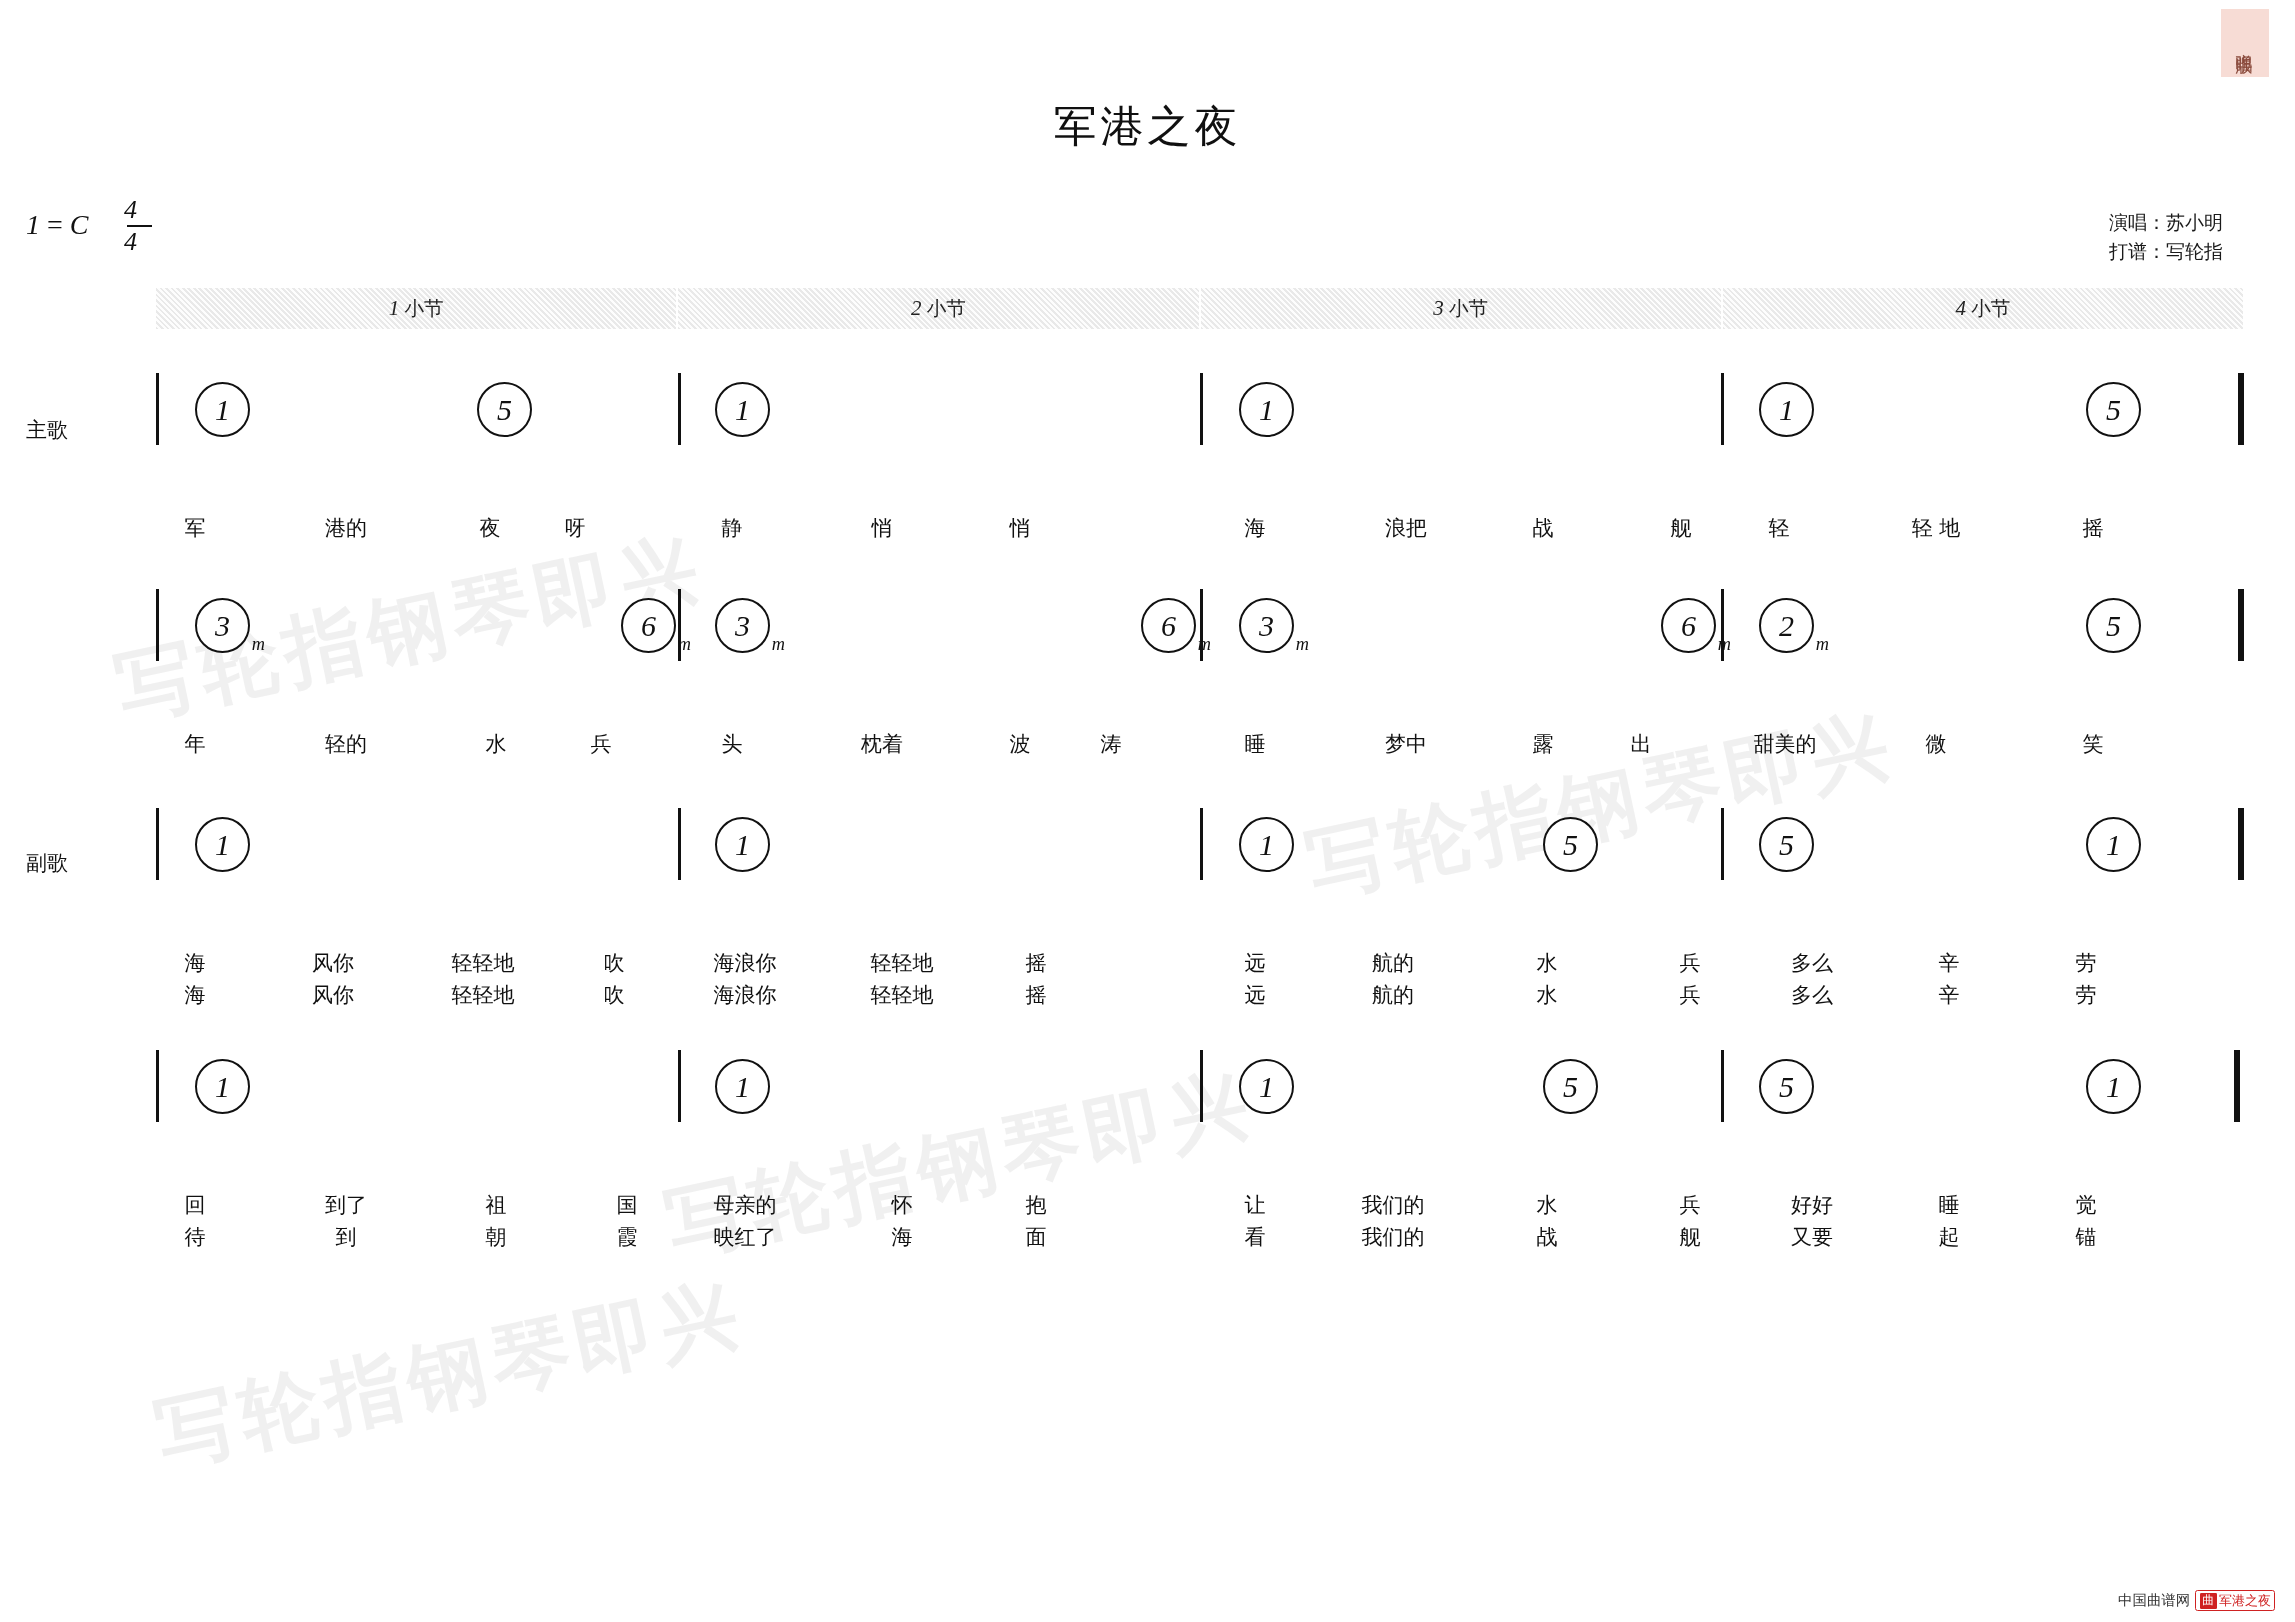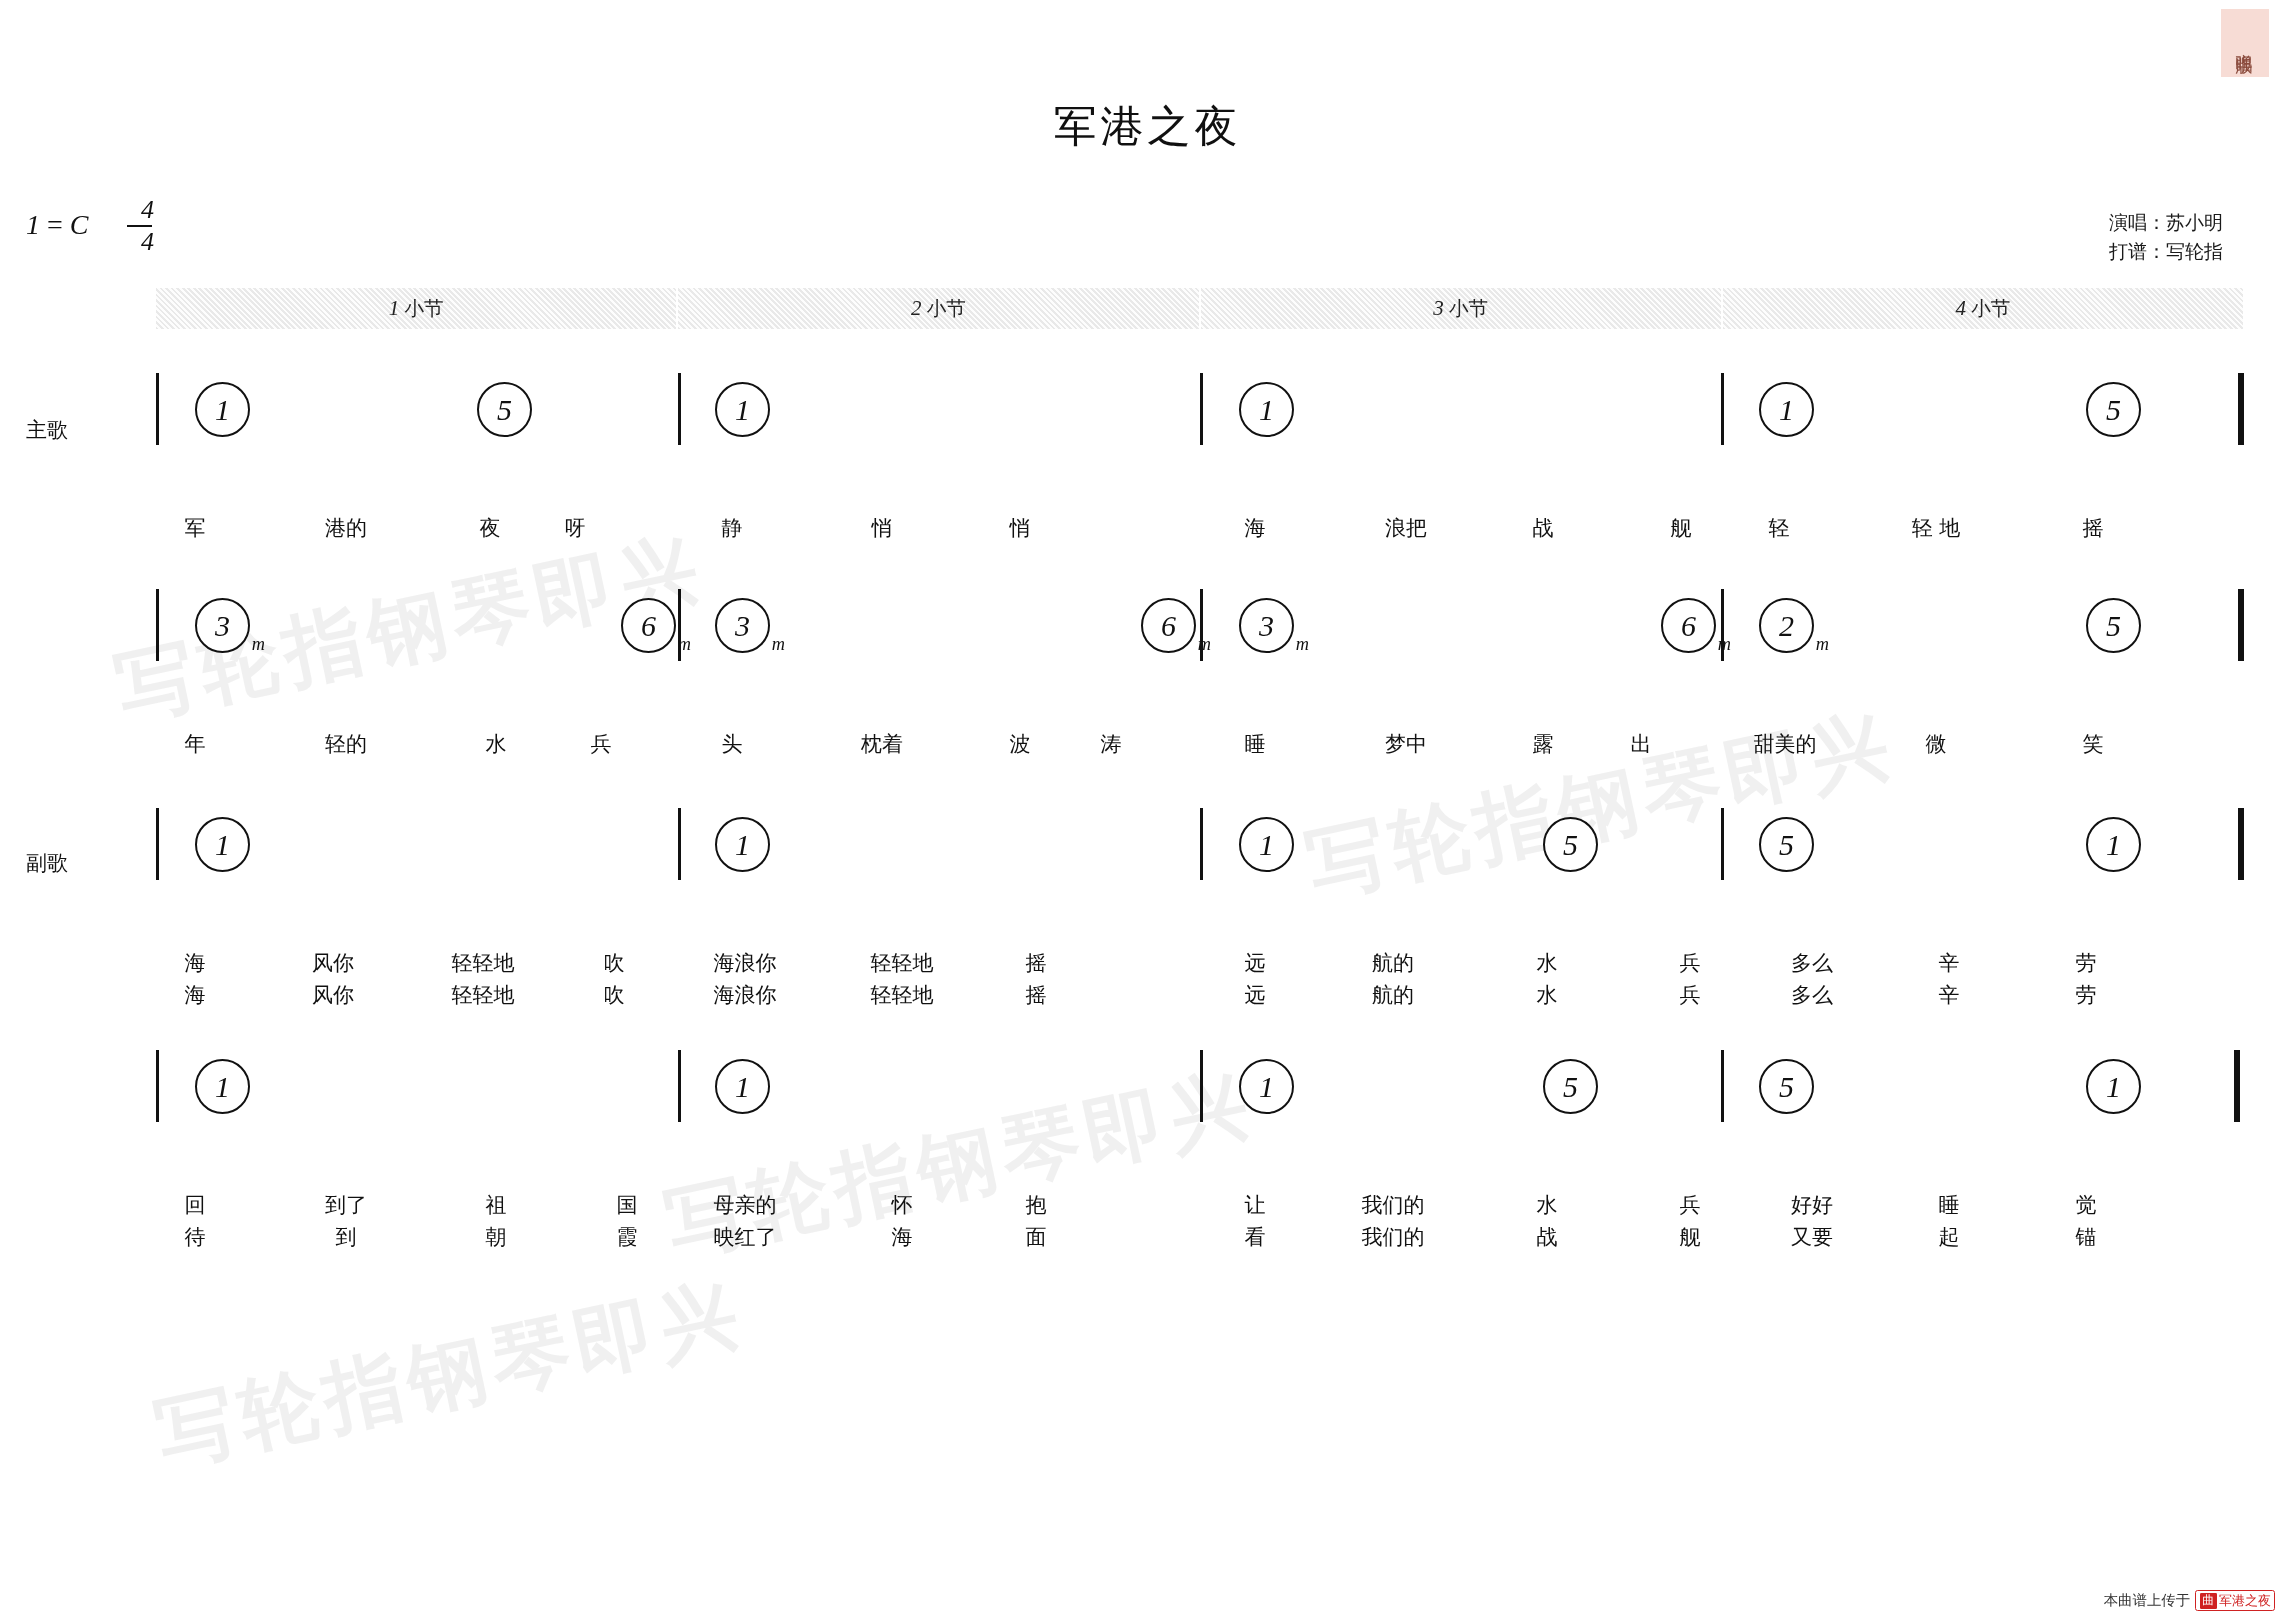--- a/index.html
+++ b/index.html
@@ -57,21 +57,21 @@
     font-size: 28px;
     font-family: "Liberation Serif", serif;
     font-style: italic;
   }
   .keysig .eq { font-style: normal; }
   .meter {
     position: absolute;
     left: 124px;
     top: 196px;
     width: 30px;
-    text-align: right;
+    text-align: left;
     font-family: "Liberation Serif", serif;
     font-style: italic;
     font-size: 26px;
     line-height: 1.05;
   }
   .meter .bar {
     display: block;
     border-top: 2px solid #111;
     width: 25px;
     margin: 1.3px auto;
@@ -528,19 +528,19 @@
     <span class="lyric" style="left:1237px;">我们的</span>
     <span class="lyric" style="left:1391px;">战</span>
     <span class="lyric" style="left:1534px;">舰</span>
     <span class="lyric" style="left:1656px;">又要</span>
     <span class="lyric" style="left:1793px;">起</span>
     <span class="lyric" style="left:1930px;">锚</span>
   </div>
 </div>
 
 <div class="footer">
-  <span>本曲谱上传于</span>
+  <span>中国曲谱网</span>
   <span class="logo">
     <span class="box">曲</span>
     <span>军港之夜</span>
   </span>
 </div>
 
 
 </body></html>

